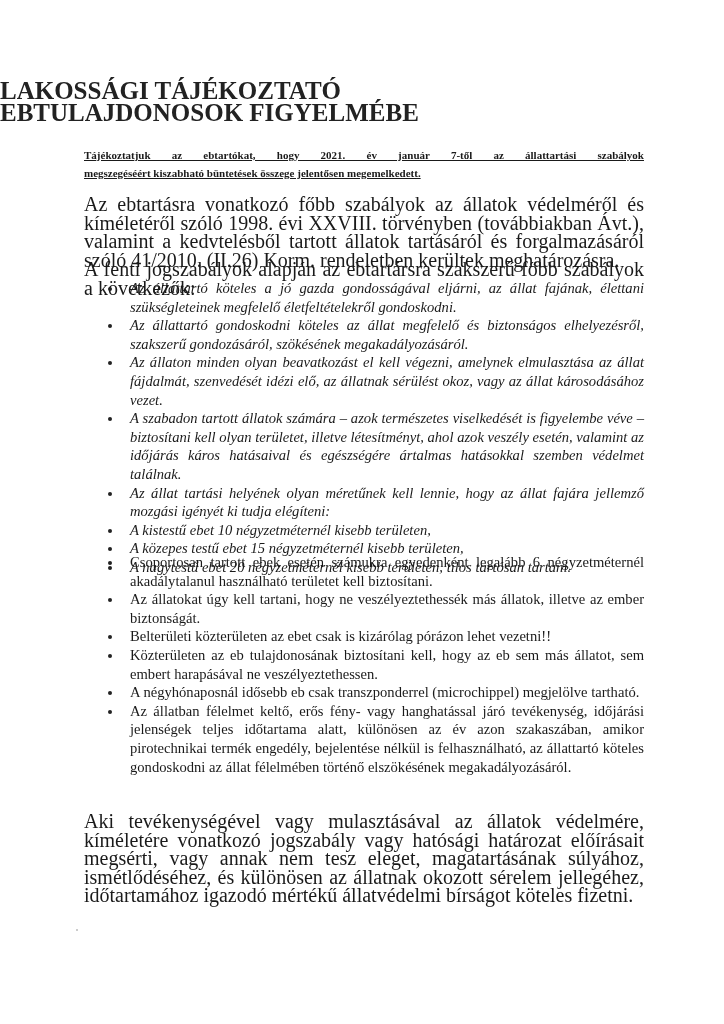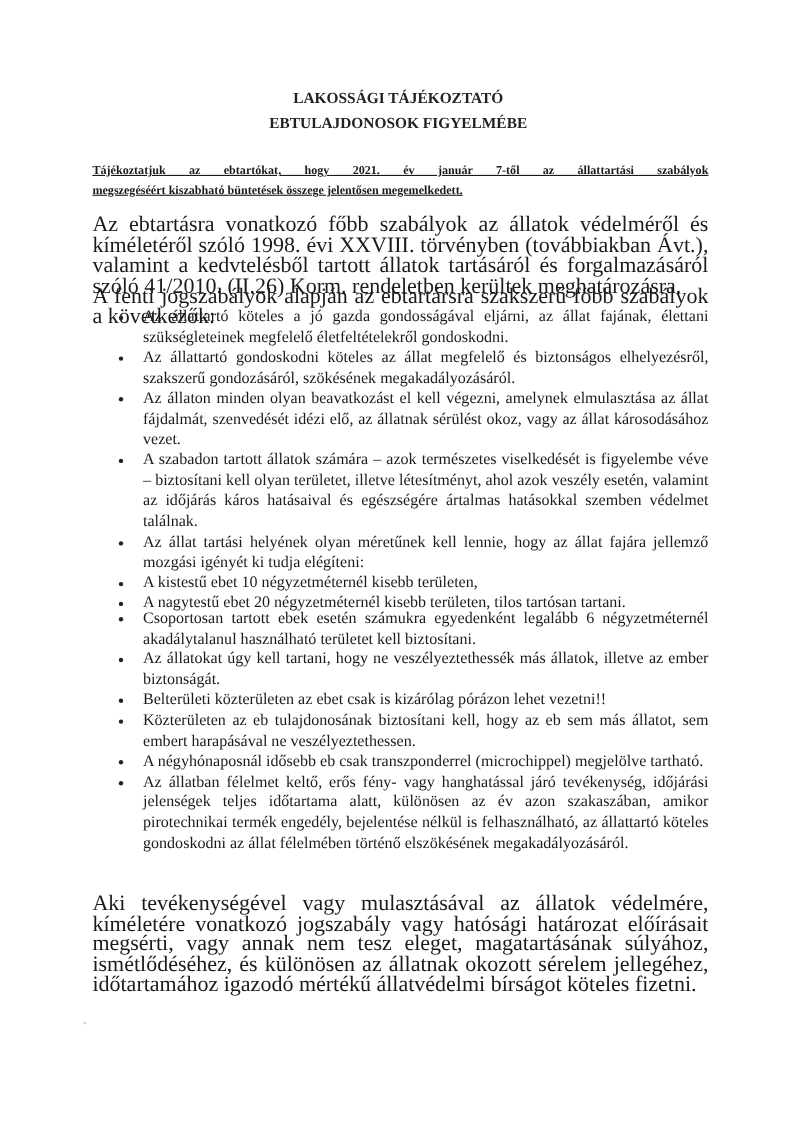--- a/index.html
+++ b/index.html
@@ -4,21 +4,21 @@
 <style>
   html, body { margin: 0; padding: 0; background: #ffffff; }
   body { width: 724px; height: 1024px; position: relative; overflow: hidden; }
   .page {
     position: absolute; left: 0; top: 0; width: 724px; height: 1024px;
     background: #ffffff; color: #1a1a1a;
     font-family: "Liberation Serif", "DejaVu Serif", serif;
   }
   .title {
     position: absolute; left: 0; width: 724px; top: 80px;
-    text-align: center; font-weight: bold; font-size: 14px; line-height: 22px;
+    font-weight: bold; font-size: 25px; line-height: 22px;
     color: #222;
   }
   .lead {
     position: absolute; left: 84px; width: 560px; top: 146px;
     font-weight: bold; font-size: 11px; line-height: 18px;
     text-decoration: underline; text-align: justify; color: #1a1a1a;
   }
   .lead .l1 { text-align-last: justify; display: block; }
   .para {
     position: absolute; left: 84px; width: 560px;
@@ -28,21 +28,21 @@
   .listintro { top: 260px; }
   ul.rules {
     position: absolute; left: 84px; width: 560px; margin: 0; padding: 0; list-style: none;
     font-size: 14.6px; line-height: 18.6px; color: #1a1a1a;
   }
   ul.rules li { position: relative; padding-left: 46px; text-align: justify; margin: 0; }
   ul.rules li::before {
     content: ""; position: absolute; left: 24px; top: 8px; width: 4px; height: 4px;
     border-radius: 50%; background: #222;
   }
-  .list1 { top: 279px; }
+  .list1 { top: 279px; font-style: italic; }
   .list2 { top: 553px; }
   .closing { top: 812px; }
   .speck { position: absolute; left: 76px; top: 929px; width: 2px; height: 2px; background: #ccc; }
 </style>
 </head>
 <body>
 
 <div class="page">
   <div class="title">
     <div>LAKOSSÁGI TÁJÉKOZTATÓ</div>
@@ -57,20 +57,21 @@
   <div class="para intro">Az ebtartásra vonatkozó főbb szabályok az állatok védelméről és kíméletéről szóló 1998. évi XXVIII. törvényben (továbbiakban Ávt.), valamint a kedvtelésből tartott állatok tartásáról és forgalmazásáról szóló 41/2010. (II.26) Korm. rendeletben kerültek meghatározásra.</div>
   <div class="para listintro">A fenti jogszabályok alapján az ebtartársra szakszerű főbb szabályok a következők:</div>
 
   <ul class="rules list1">
     <li>Az állattartó köteles a jó gazda gondosságával eljárni, az állat fajának, élettani szükségleteinek megfelelő életfeltételekről gondoskodni.</li>
     <li>Az állattartó gondoskodni köteles az állat megfelelő és biztonságos elhelyezésről, szakszerű gondozásáról, szökésének megakadályozásáról.</li>
     <li>Az állaton minden olyan beavatkozást el kell végezni, amelynek elmulasztása az állat fájdalmát, szenvedését idézi elő, az állatnak sérülést okoz, vagy az állat károsodásához vezet.</li>
     <li>A szabadon tartott állatok számára – azok természetes viselkedését is figyelembe véve – biztosítani kell olyan területet, illetve létesítményt, ahol azok veszély esetén, valamint az időjárás káros hatásaival és egészségére ártalmas hatásokkal szemben védelmet találnak.</li>
     <li>Az állat tartási helyének olyan méretűnek kell lennie, hogy az állat fajára jellemző mozgási igényét ki tudja elégíteni:</li>
     <li>A kistestű ebet 10 négyzetméternél kisebb területen,</li>
+    <li>A közepes testű ebet 15 négyzetméternél kisebb területen,</li>
     <li>A nagytestű ebet 20 négyzetméternél kisebb területen, tilos tartósan tartani.</li>
   </ul>
 
   <ul class="rules list2">
     <li>Csoportosan tartott ebek esetén számukra egyedenként legalább 6 négyzetméternél akadálytalanul használható területet kell biztosítani.</li>
     <li>Az állatokat úgy kell tartani, hogy ne veszélyeztethessék más állatok, illetve az ember biztonságát.</li>
     <li>Belterületi közterületen az ebet csak is kizárólag pórázon lehet vezetni!!</li>
     <li>Közterületen az eb tulajdonosának biztosítani kell, hogy az eb sem más állatot, sem embert harapásával ne veszélyeztethessen.</li>
     <li>A négyhónaposnál idősebb eb csak transzponderrel (microchippel) megjelölve tartható.</li>
     <li>Az állatban félelmet keltő, erős fény- vagy hanghatással járó tevékenység, időjárási jelenségek teljes időtartama alatt, különösen az év azon szakaszában, amikor pirotechnikai termék engedély, bejelentése nélkül is felhasználható, az állattartó köteles gondoskodni az állat félelmében történő elszökésének megakadályozásáról.</li>

